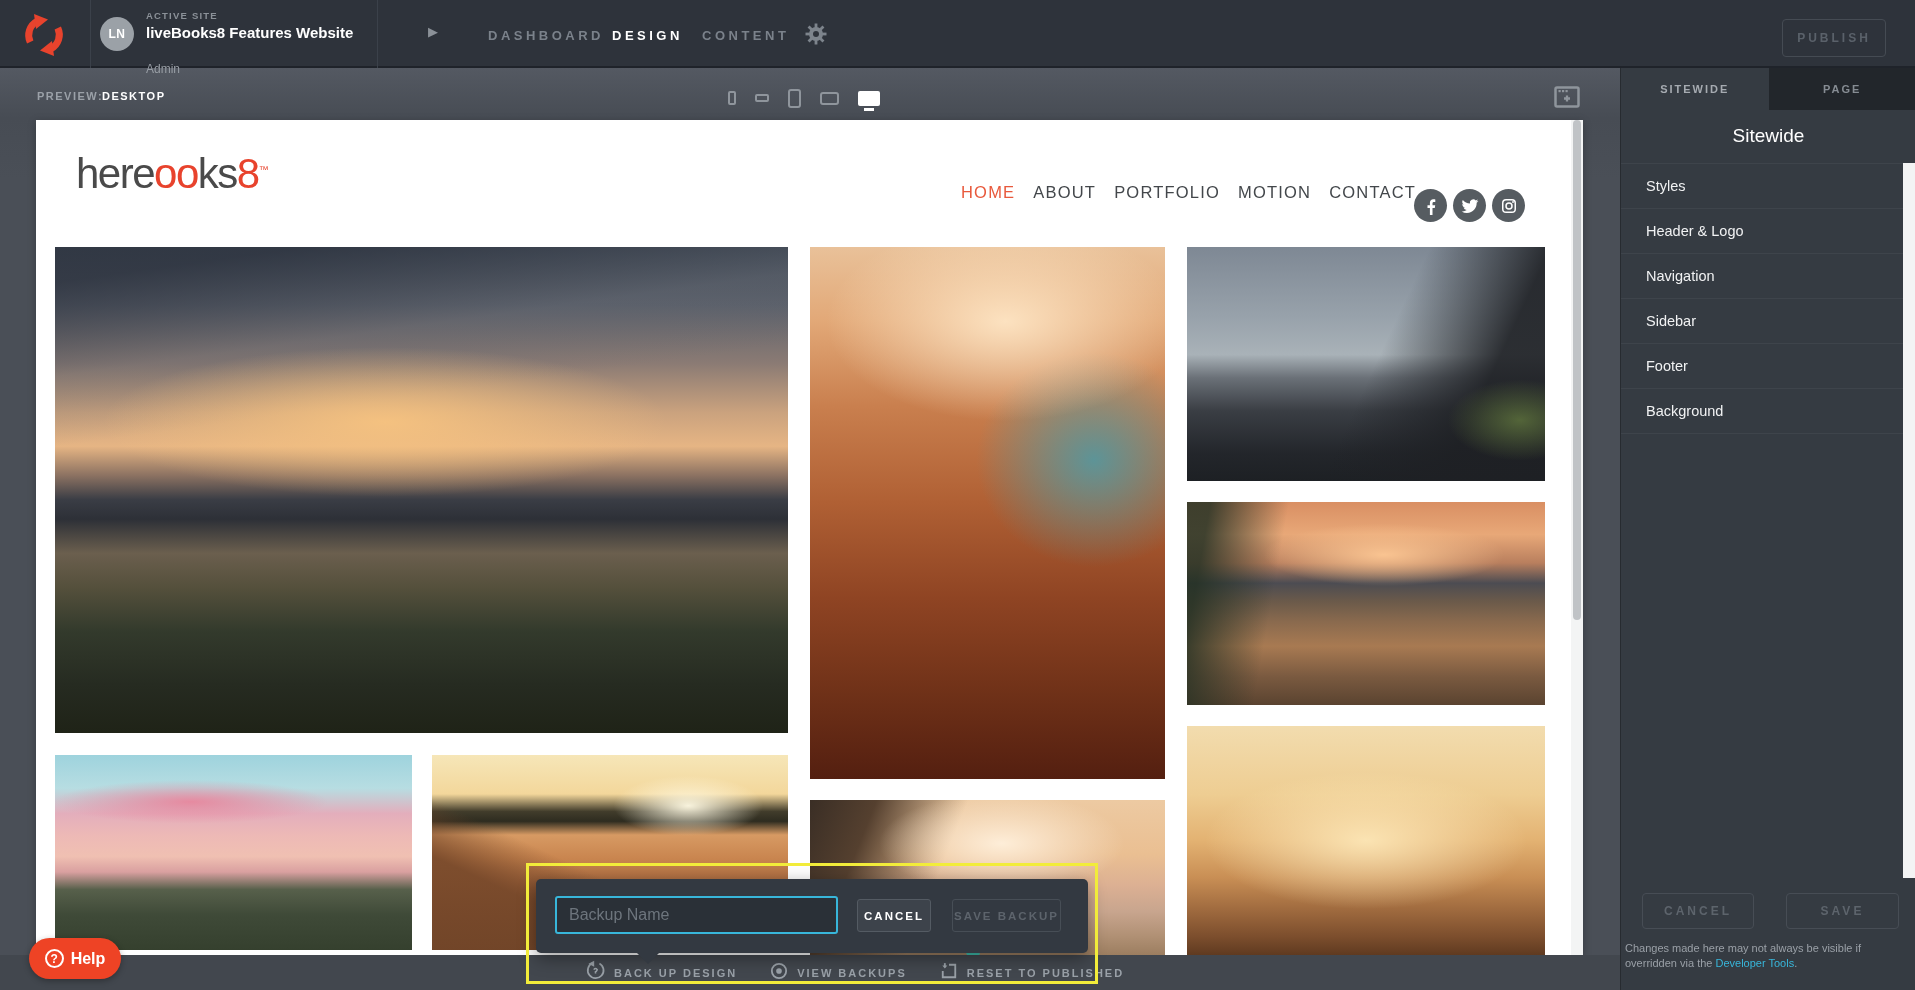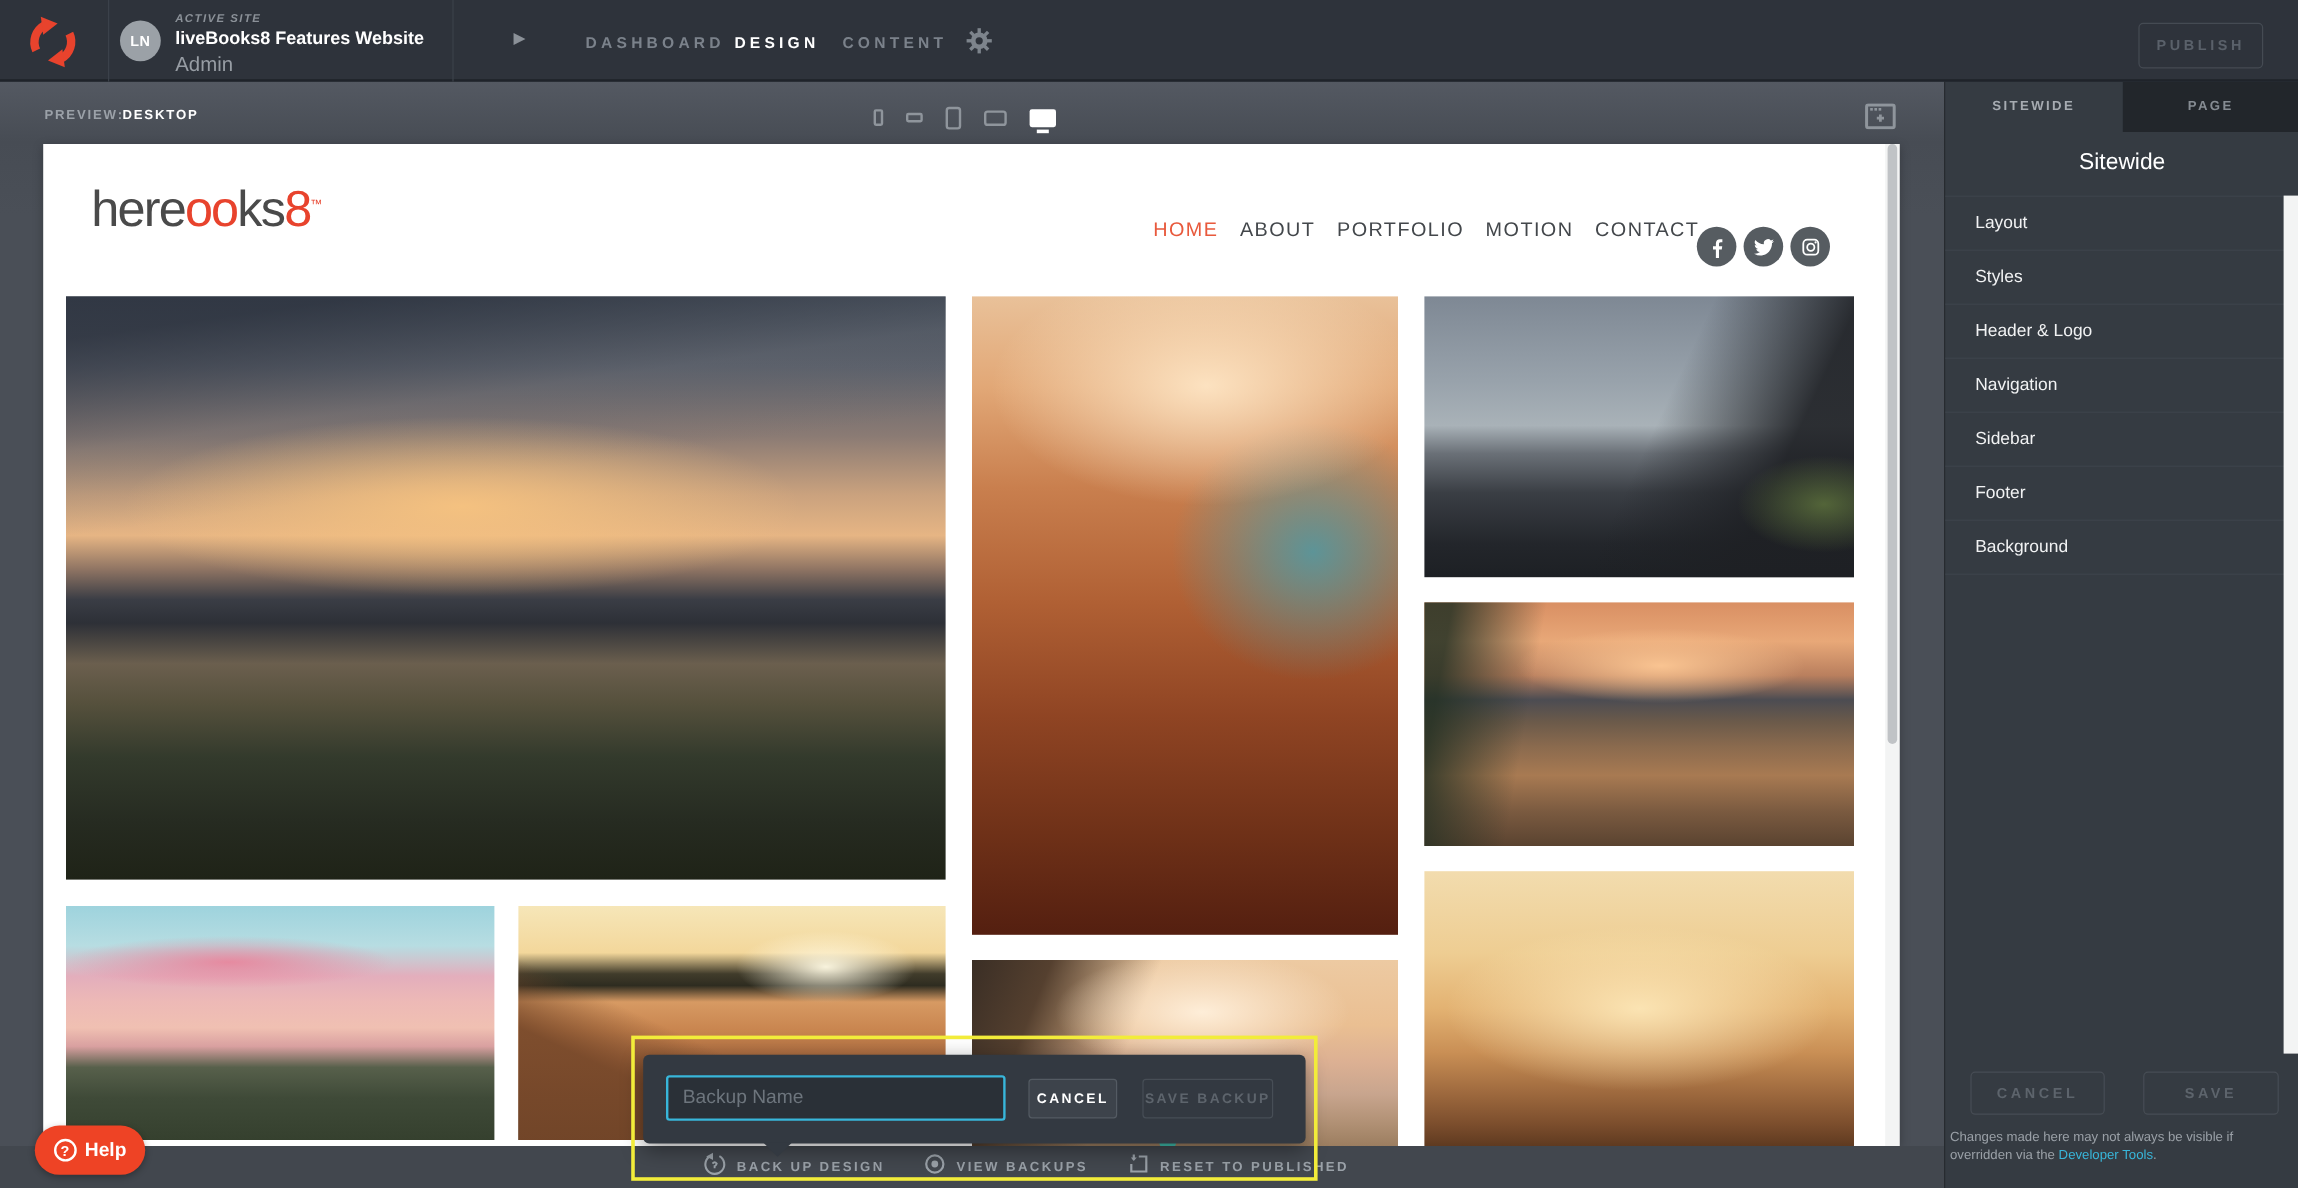--- a/index.html
+++ b/index.html
@@ -6,23 +6,23 @@
   html,body { background:#30353c; }
   body { font-family:"Liberation Sans", sans-serif; }
   #screen { position:relative; width:1915px; height:990px; overflow:hidden; background:#4a4f57; }
 
   
   #topbar { position:absolute; left:0; top:0; width:1915px; height:68px; background:#2e333b; border-bottom:2px solid #1f232a; z-index:30; }
   .tb-sep { position:absolute; top:0; width:1px; height:68px; background:#3b414a; }
   #brand { position:absolute; left:22px; top:13px; width:44px; height:44px; }
   #avatar { position:absolute; left:100px; top:17px; width:34px; height:34px; border-radius:50%; background:#9ba1a7; color:#fff; font-size:12px; font-weight:bold; display:flex; align-items:center; justify-content:center; letter-spacing:.5px; }
   #site-block { position:absolute; left:146px; top:10px; }
-  .active-site-label { font-size:9.5px; font-weight:bold; color:#8b9198; letter-spacing:1.2px;font-style:italic; }
+  .active-site-label { font-size:9.5px; font-weight:bold; color:#8b9198; letter-spacing:1.2px; }
   .site-name { font-size:15px; font-weight:bold; color:#ffffff; margin-top:3px; white-space:nowrap; }
-  .site-role { font-size:17px; color:#979da4; margin-top:3px; }
+  .site-role { font-size:12px; color:#979da4; margin-top:21px; }
   #site-play { position:absolute; left:428px; top:24px; color:#8b9198; font-size:13px; }
   .tb-nav-item { position:absolute; top:28px; font-size:13px; font-weight:bold; letter-spacing:3.5px; color:#7b828b; cursor:pointer; }
   .tb-nav-item.active { color:#ffffff; }
   #gear { position:absolute; left:804px; top:22px; width:24px; height:24px; }
   #publish-btn { position:absolute; left:1782px; top:19px; width:104px; height:38px; border:1px solid #454b53; border-radius:4px; background:transparent; color:#5a616a; font-size:12px; font-weight:bold; letter-spacing:3px; font-family:inherit; }
 
   
   #workspace-bg { position:absolute; left:0; top:68px; width:1620px; height:922px; background:linear-gradient(180deg,#545962 0%,#474c54 50px,#4a4f57 110px,#4a4f57 100%); }
   #preview-label { position:absolute; left:37px; top:90px; font-size:11px; font-weight:bold; letter-spacing:1.5px; color:#9ba1a8; }
   #preview-device { position:absolute; left:102px; top:90px; font-size:11px; font-weight:bold; letter-spacing:1.5px; color:#ffffff; }
@@ -288,21 +288,20 @@
     <span id="help-label">Help</span>
   </div>
 
   <aside id="sidebar">
     <div id="sb-tabs">
       <div class="sb-tab active">SITEWIDE</div>
       <div class="sb-tab">PAGE</div>
     </div>
     <div id="sb-title">Sitewide</div>
     <div id="sb-list">
-      <div class="sb-item">Layout</div>
       <div class="sb-item">Styles</div>
       <div class="sb-item">Header &amp; Logo</div>
       <div class="sb-item">Navigation</div>
       <div class="sb-item">Sidebar</div>
       <div class="sb-item">Footer</div>
       <div class="sb-item">Background</div>
     </div>
     <div id="sb-scroll-strip"></div>
     <button id="sb-cancel">CANCEL</button>
     <button id="sb-save">SAVE</button>

